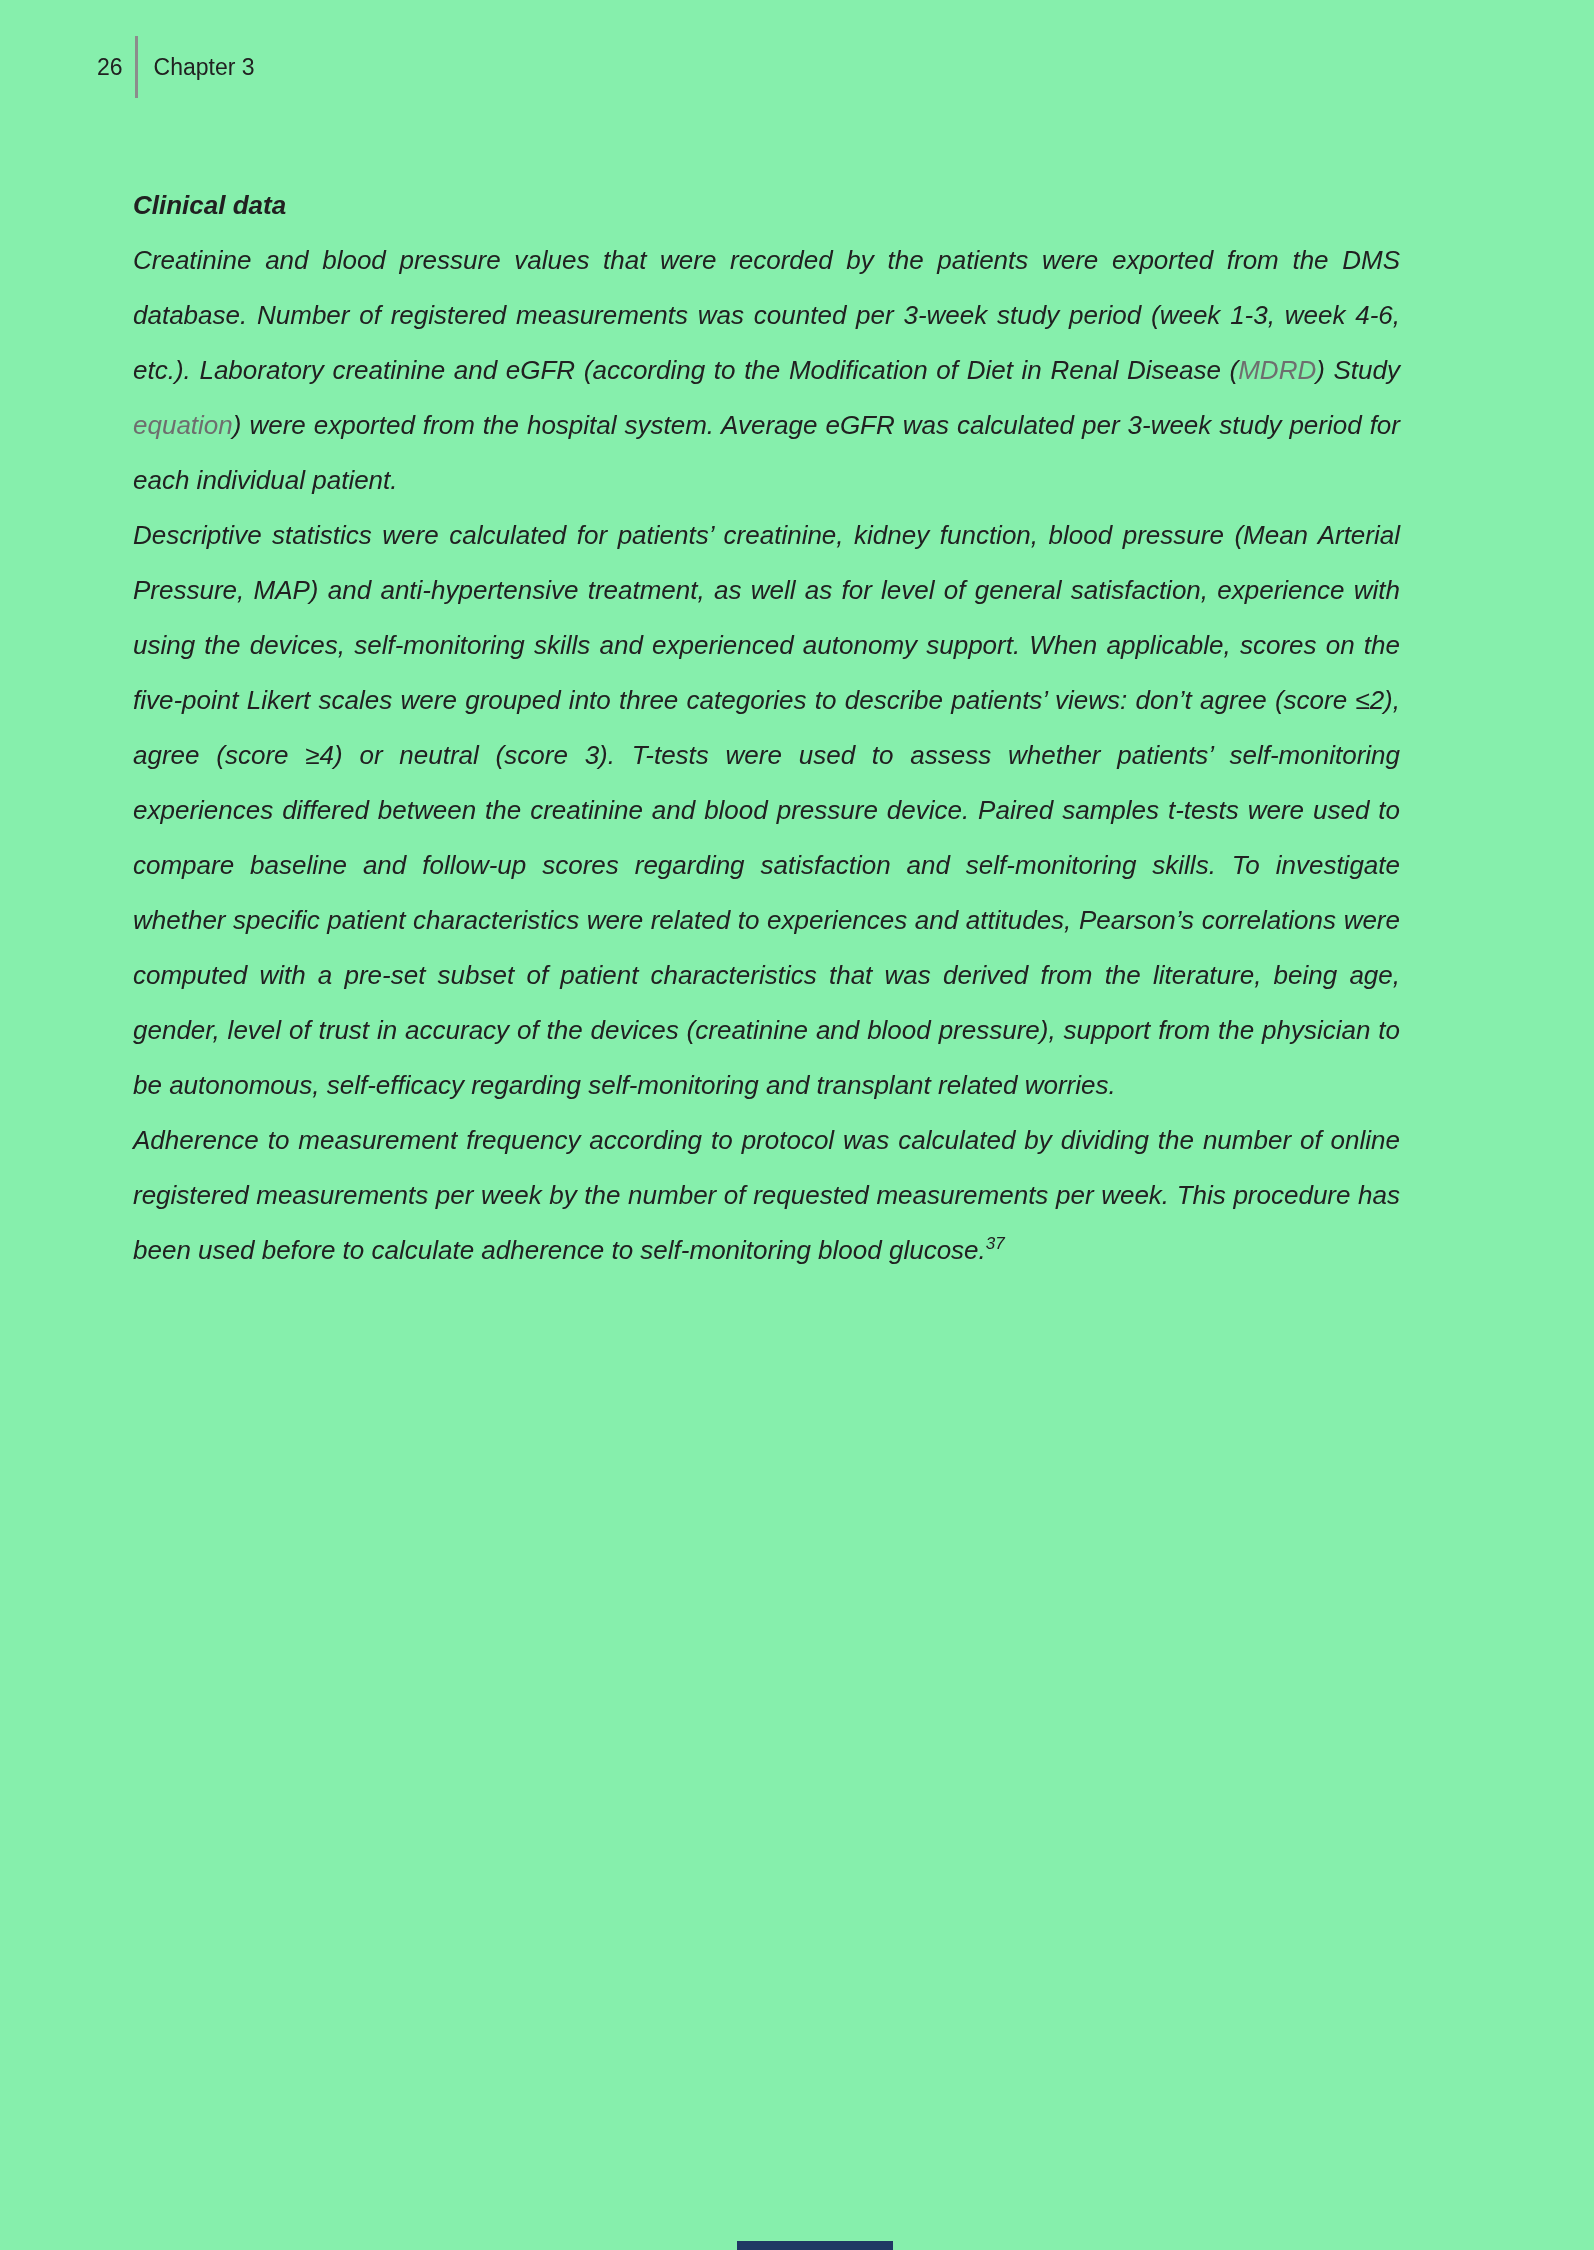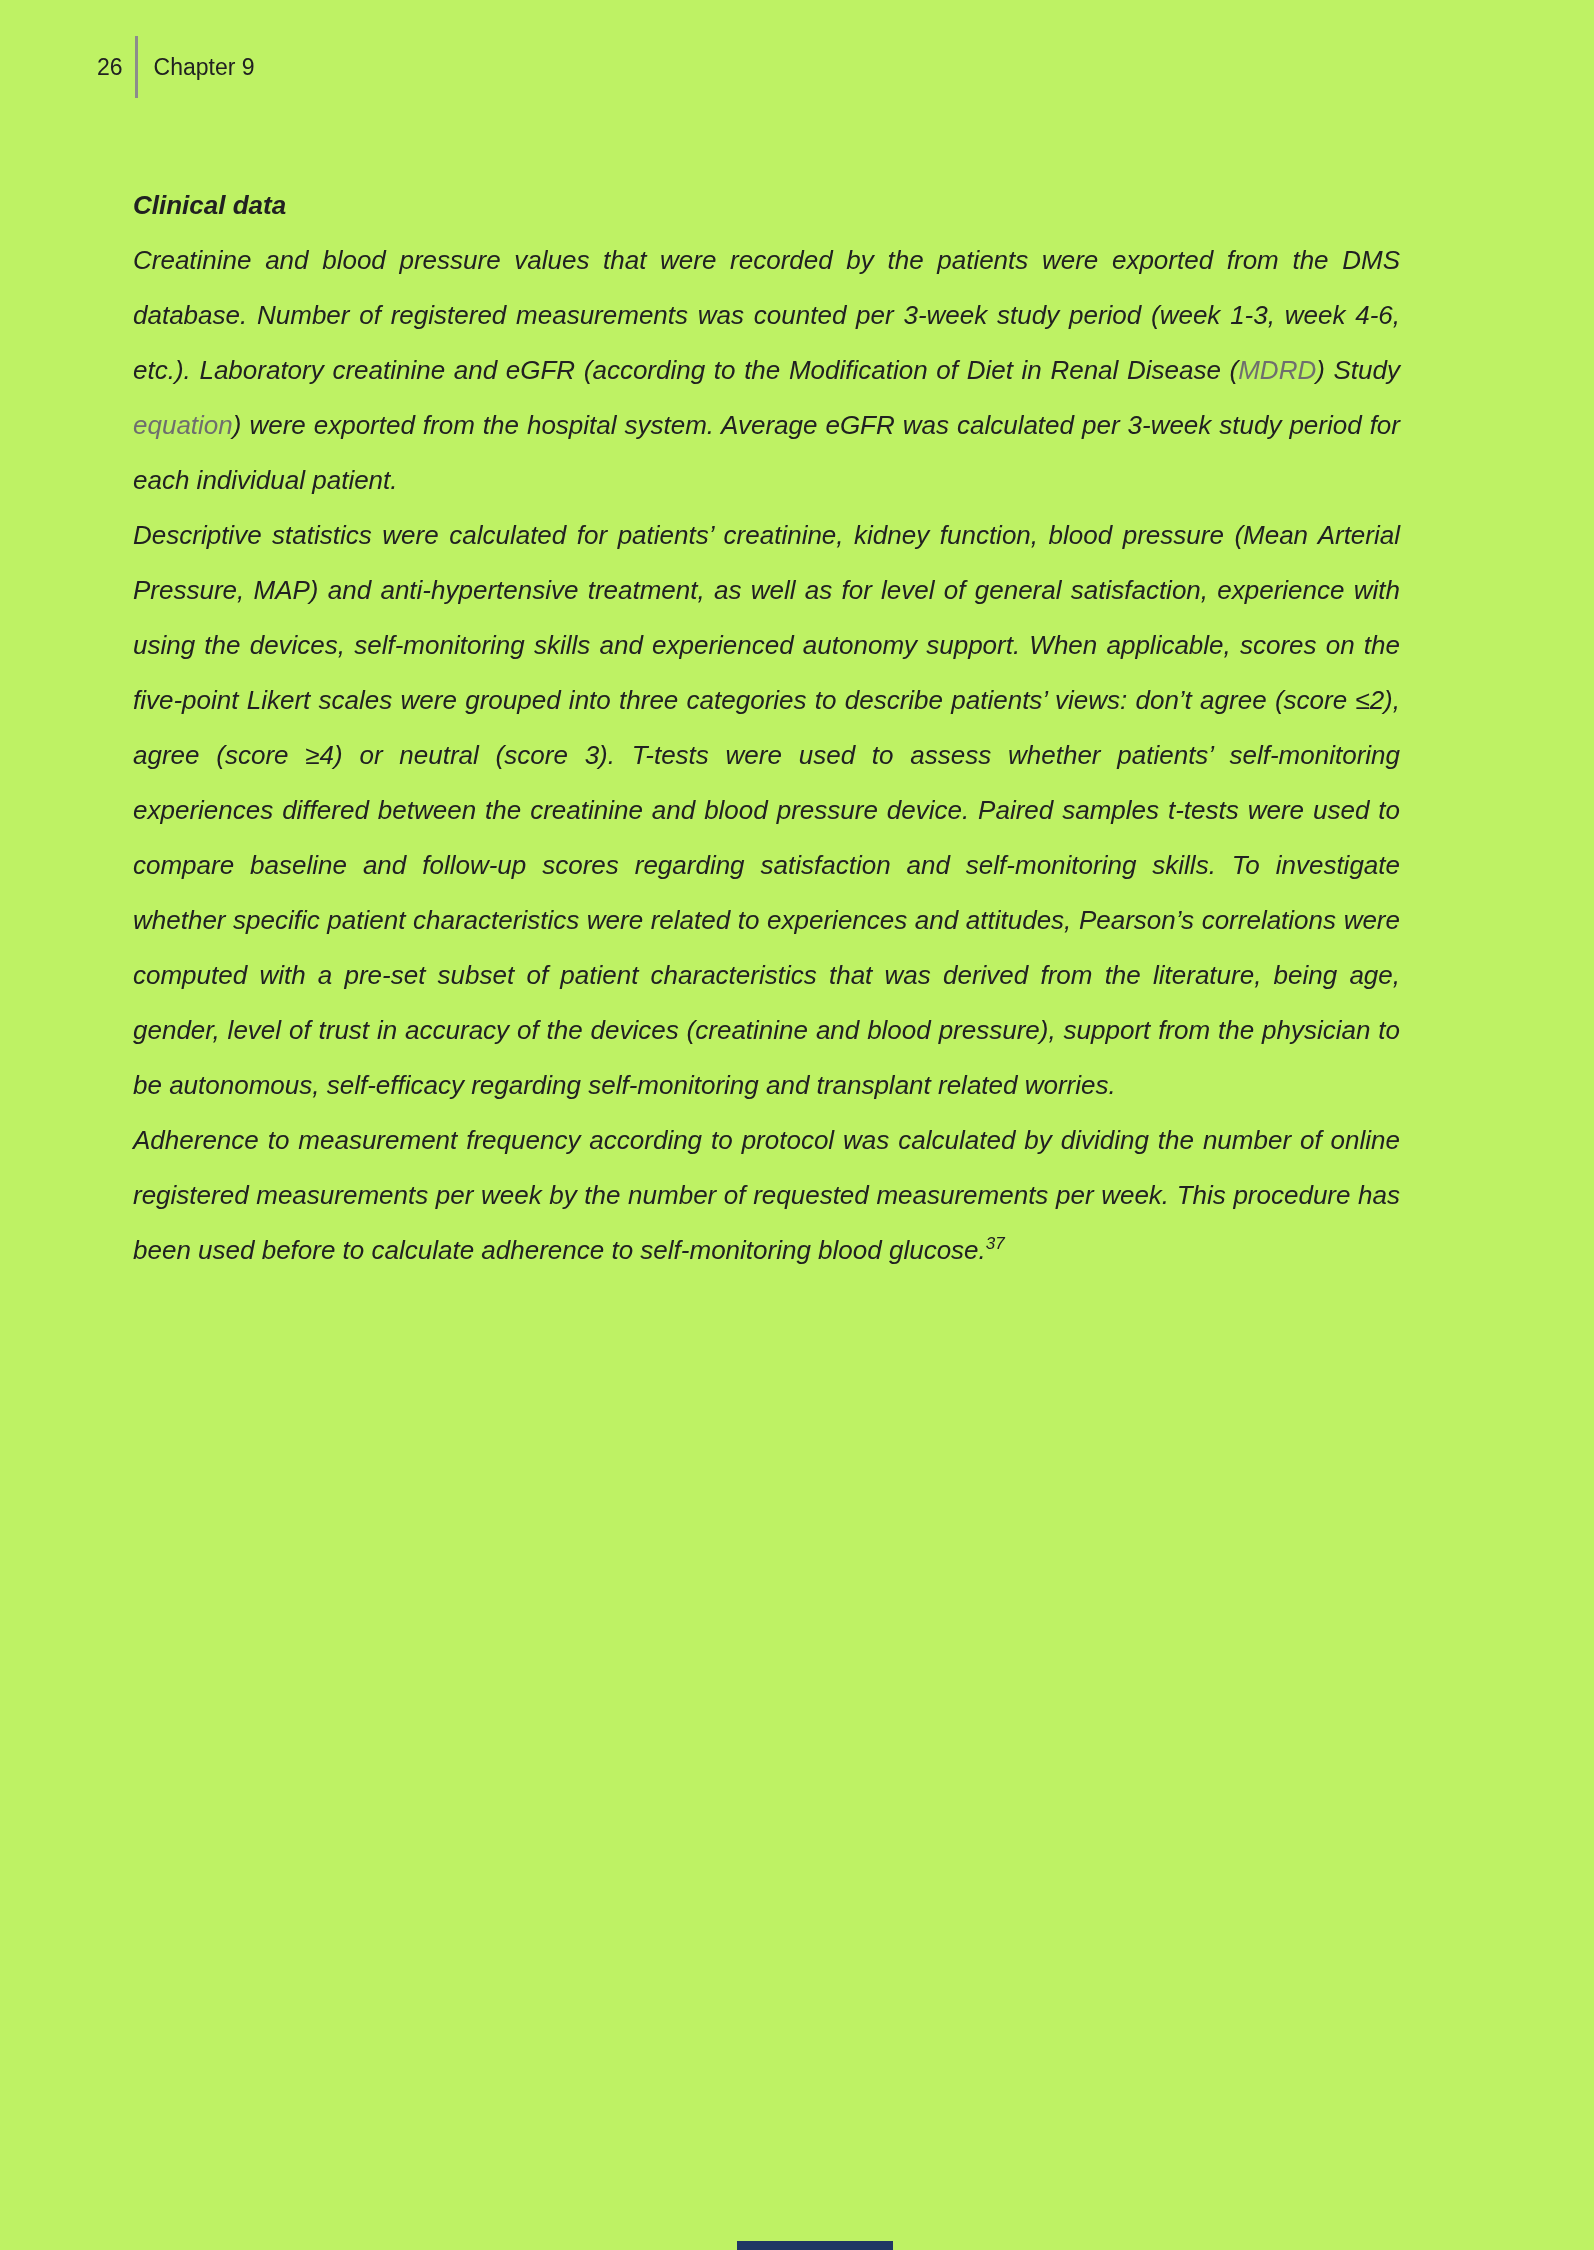--- a/index.html
+++ b/index.html
@@ -4,21 +4,21 @@
 <style>
   html, body {
     margin: 0;
     padding: 0;
     background: #ffffff;
   }
   .page {
     position: relative;
     width: 1594px;
     height: 2250px;
-    background: #bef264;
+    background: #86efac;
     font-family: "Liberation Sans", sans-serif;
     color: var(--text, #212121);
     overflow: hidden;
   }
   .header {
     position: absolute;
     top: 36px;
     left: 97px;
     display: flex;
     align-items: center;
@@ -76,21 +76,21 @@
   }
 </style>
 </head>
 <body>
 
 <div class="page">
 
   <div class="header">
     <span class="page-num">26</span>
     <span class="divider"></span>
-    <span class="chapter">Chapter 9</span>
+    <span class="chapter">Chapter 3</span>
   </div>
 
   <div class="content">
 
     <h2>Clinical data</h2>
 
     <p><span>Creatinine and blood pressure values that were recorded by the patients were exported from the DMS database. Number of registered measurements was counted per 3-week study period (week 1-3, week 4-6, etc.). Laboratory creatinine and eGFR (according to the Modification of Diet in Renal Disease (</span><span class="muted">MDRD</span><span>) Study </span><span class="muted">equation</span><span>) were exported from the hospital system. Average eGFR was calculated per 3-week study period for each individual patient.</span></p>
 
 
     <p>Descriptive statistics were calculated for patients’ creatinine, kidney function, blood pressure (Mean Arterial Pressure, MAP) and anti-hypertensive treatment, as well as for level of general satisfaction, experience with using the devices, self-monitoring skills and experienced autonomy support. When applicable, scores on the five-point Likert scales were grouped into three categories to describe patients’ views: don’t agree (score ≤2), agree (score ≥4) or neutral (score 3). T-tests were used to assess whether patients’ self-monitoring experiences differed between the creatinine and blood pressure device. Paired samples t-tests were used to compare baseline and follow-up scores regarding satisfaction and self-monitoring skills. To investigate whether specific patient characteristics were related to experiences and attitudes, Pearson’s correlations were computed with a pre-set subset of patient characteristics that was derived from the literature, being age, gender, level of trust in accuracy of the devices (creatinine and blood pressure), support from the physician to be autonomous, self-efficacy regarding self-monitoring and transplant related worries.</p>

